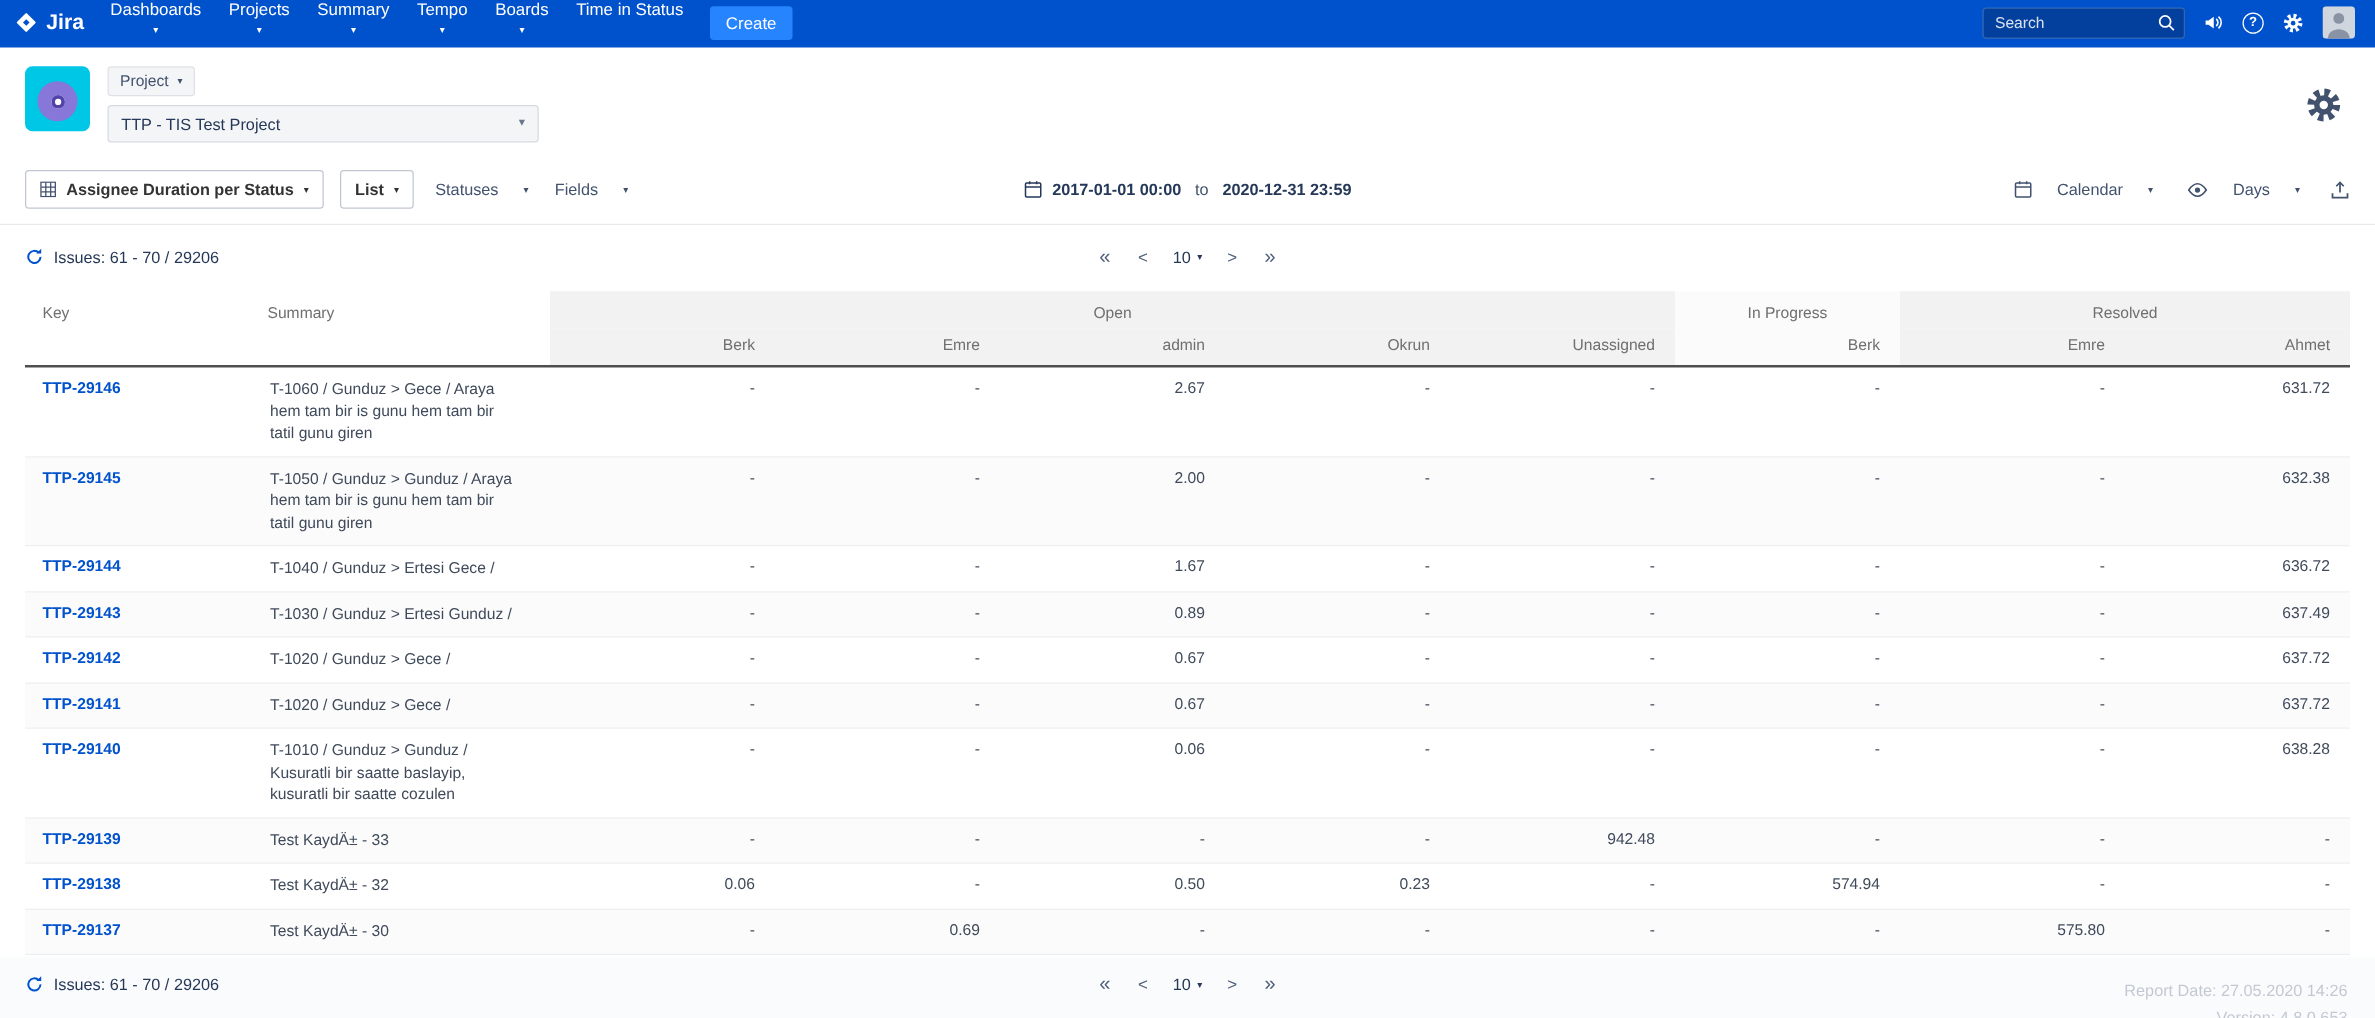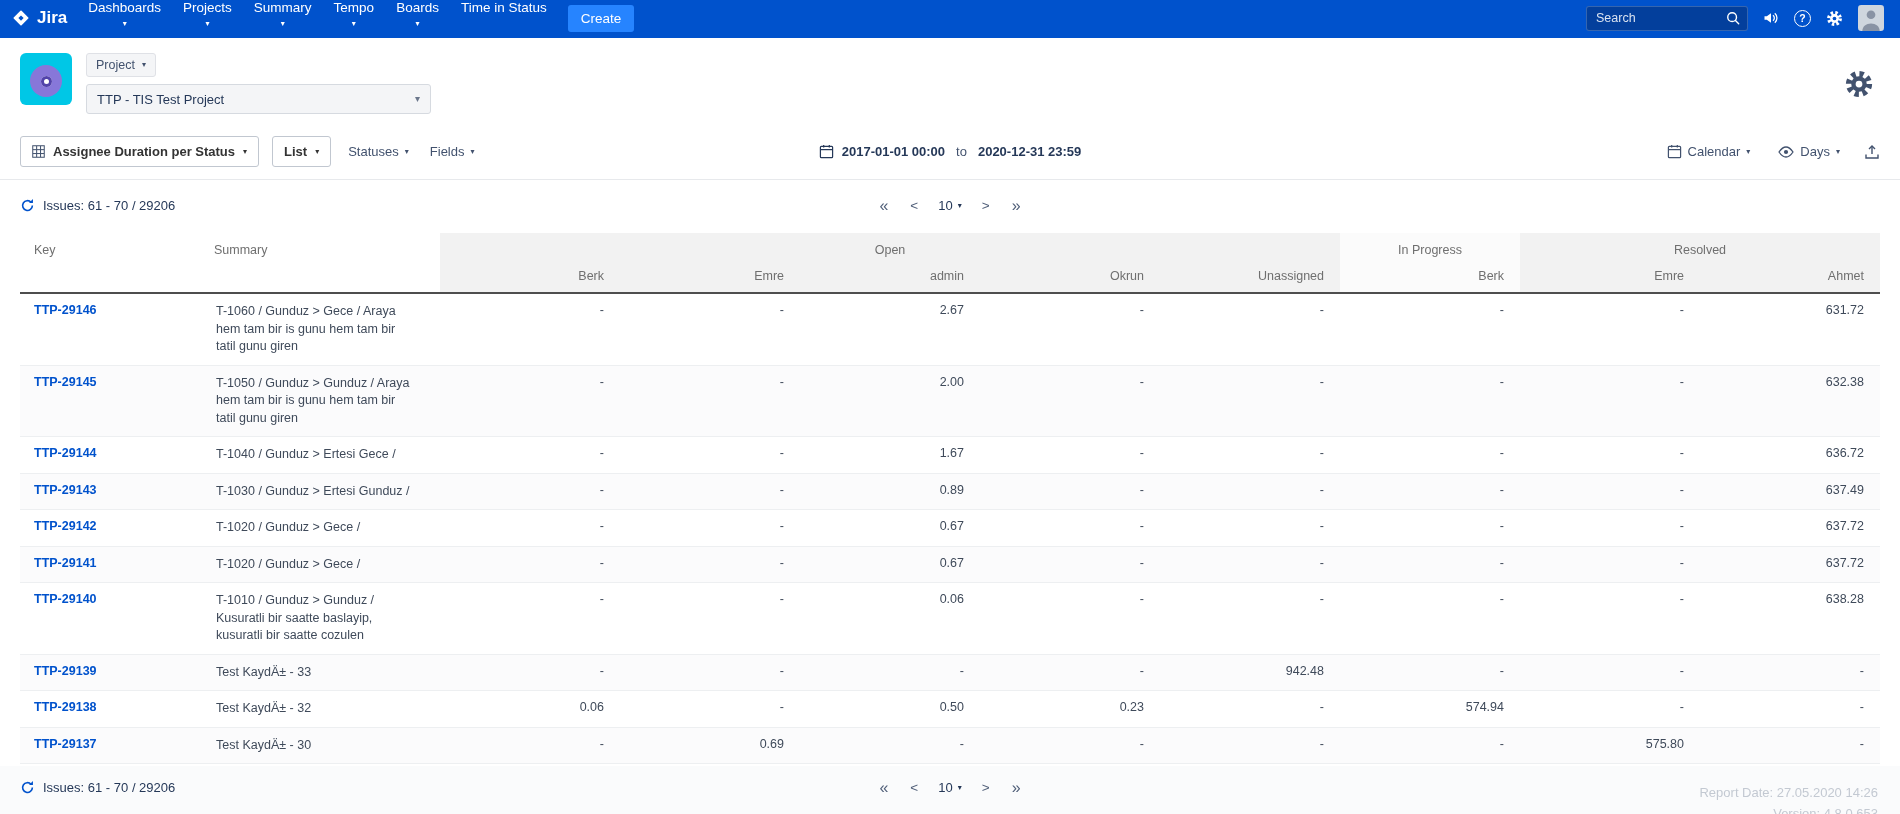--- a/index.html
+++ b/index.html
@@ -27,21 +27,21 @@
   .project-avatar .eye { position:absolute; left:21px; top:23px; width:11px; height:11px; background:#fff; border-radius:50%; box-shadow: inset 0 0 0 3px #5243AA; }
   .project-controls { display:flex; flex-direction:column; gap:7px; }
   .chip-btn { display:inline-flex; align-items:center; gap:7px; width:max-content; background:#F4F5F7; border:1px solid #DFE1E6; border-radius:3px; color:#42526E; font-size:12.5px; padding:4px 9px; cursor:pointer; font-family:inherit; }
   .project-select { display:flex; align-items:center; justify-content:space-between; width:345px; height:30px; background:#F4F5F7; border:1px solid #D6DAE0; border-radius:3px; padding:0 10px; font-size:13px; color:#253858; cursor:pointer; }
   .section-gear { margin-left:auto; align-self:center; cursor:pointer; }
 
   
   .toolbar { display:flex; align-items:center; padding:10px 20px 12px; border-bottom:1px solid #E7E9EC; }
   .toolbar-left { flex:1; display:flex; align-items:center; gap:13px; }
   .btn-outline { display:inline-flex; align-items:center; gap:8px; background:#fff; border:1px solid #C1C7D0; border-radius:3px; padding:7px 11px; font-size:13px; font-weight:bold; color:#333; font-family:inherit; cursor:pointer; white-space:nowrap; }
-  .btn-plain { display:inline-flex; align-items:center; gap:6px; background:none; border:none; font-size:13px; color:#42526E; font-family:inherit; padding:6px 4px; cursor:pointer; white-space:nowrap; }
+  .btn-plain { display:inline-flex; align-items:center; gap:20px; background:none; border:none; font-size:13px; color:#42526E; font-family:inherit; padding:6px 4px; cursor:pointer; white-space:nowrap; }
   .toolbar-center { display:flex; align-items:center; gap:8px; font-size:13px; white-space:nowrap; }
   .date-val { font-weight:bold; color:#253858; }
   .date-sep { color:#42526E; padding:0 3px; }
   .toolbar-right { flex:1; display:flex; align-items:center; justify-content:flex-end; gap:20px; }
 
   
   .list-bar { position:relative; display:flex; align-items:center; padding:18px 20px 10px; }
   .issues-count { display:flex; align-items:center; gap:8px; font-size:13px; color:#253858; }
   .pagination { position:absolute; left:50%; transform:translateX(-50%); display:flex; align-items:center; gap:4px; }
   .pg { background:none; border:none; font-family:inherit; color:#505F79; cursor:pointer; padding:3px 9px; font-size:13.5px; }

